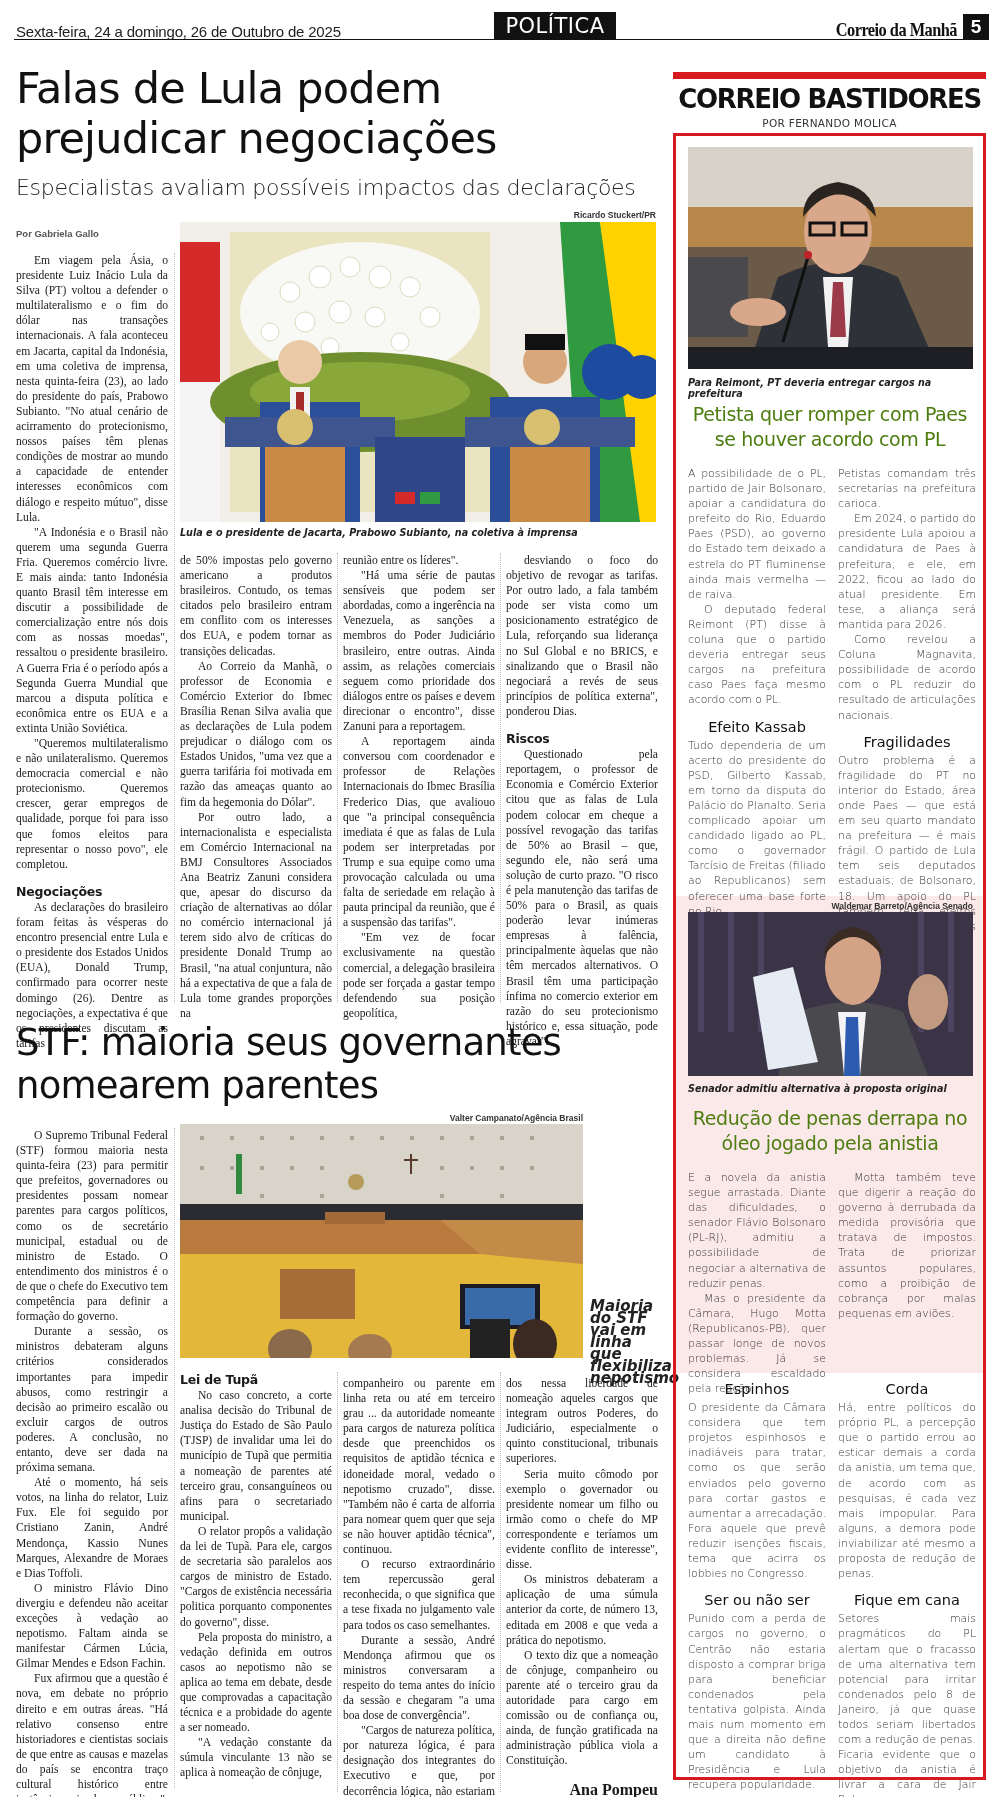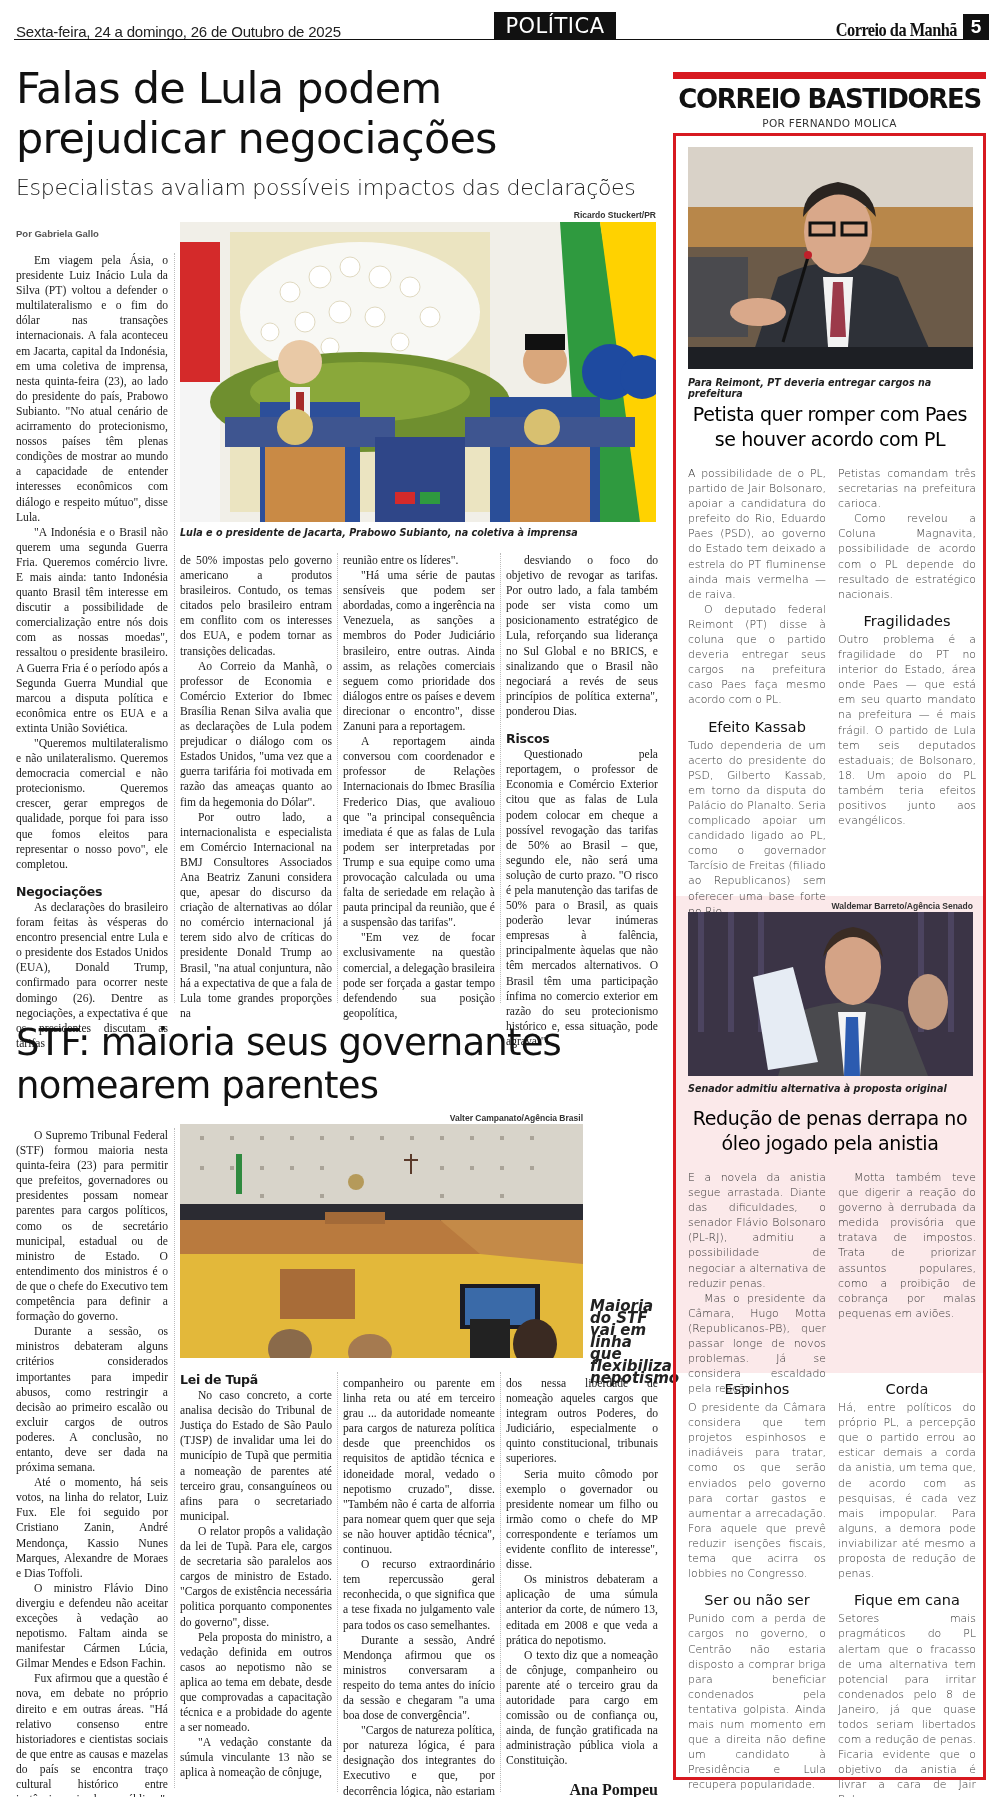--- a/index.html
+++ b/index.html
@@ -39,21 +39,21 @@
   
   .sb-topbar { position: absolute; left: 673px; top: 72px; width: 313px; height: 7px; background: #d71920; }
   .sb-title { position: absolute; left: 673px; top: 84px; width: 313px; text-align: center; font-family: "DejaVu Sans", sans-serif; font-weight: bold; font-size: 26px; letter-spacing: -1.3px; color: #111; }
   .sb-author { position: absolute; left: 673px; top: 117px; width: 313px; text-align: center; font-family: "DejaVu Sans", sans-serif; font-size: 10.5px; color: #333; letter-spacing: 0.3px; }
   .sb-box { position: absolute; left: 673px; top: 133px; width: 313px; height: 1647px; border: 3px solid #d71920; }
   .sb-pink { position: absolute; left: 676px; top: 896px; width: 307px; height: 477px; background: #fbe9ea; }
   .sb-col { position: absolute; font-family: "DejaVu Sans", sans-serif; font-size: 10.9px; line-height: 15.1px; text-align: justify; color: #333; font-weight: 300; }
   .sb-col p { text-indent: 16px; }
   .sb-col p.noind { text-indent: 0; }
   .sb-sub { font-family: "DejaVu Sans", sans-serif; font-size: 14.5px; font-weight: 500; color: #111; text-align: center; text-indent: 0 !important; margin: 12px 0 3px 0; }
-  .sb-head { position: absolute; left: 680px; width: 300px; text-align: center; font-family: "DejaVu Sans", sans-serif; font-size: 19px; font-weight: 500; line-height: 25px; color: #000000; letter-spacing: -0.4px; }
+  .sb-head { position: absolute; left: 680px; width: 300px; text-align: center; font-family: "DejaVu Sans", sans-serif; font-size: 19px; font-weight: 500; line-height: 25px; color: #4d7c0f; letter-spacing: -0.4px; }
 
   #photo-reimont { left: 688px; top: 147px; width: 285px; height: 222px; background: #8a6a4a; }
   #photo-flavio { left: 688px; top: 912px; width: 285px; height: 164px; background: #3a3140; }
 
   
   .hl2 { left: 16px; top: 1021px; width: 640px; font-size: 37px; line-height: 43px; }
 </style>
 </head>
 <body>
 
@@ -263,21 +263,22 @@
 <div class="sb-head" style="top:402px;">Petista quer romper com Paes se houver acordo com PL</div>
 
 <div class="sb-col" style="left:688px; top:466px; width:138px;">
   <p class="noind">A possibilidade de o PL, partido de Jair Bolsonaro, apoiar a candidatura do prefeito do Rio, Eduardo Paes (PSD), ao governo do Estado tem deixado a estrela do PT fluminense ainda mais vermelha — de raiva.</p>
   <p>O deputado federal Reimont (PT) disse à coluna que o partido deveria entregar seus cargos na prefeitura caso Paes faça mesmo acordo com o PL.</p>
   <div class="sb-sub">Efeito Kassab</div>
   <p class="noind">Tudo dependeria de um acerto do presidente do PSD, Gilberto Kassab, em torno da disputa do Palácio do Planalto. Seria complicado apoiar um candidado ligado ao PL, como o governador Tarcísio de Freitas (filiado ao Republicanos) sem oferecer uma base forte no Rio.</p>
 </div>
 <div class="sb-col" style="left:838px; top:466px; width:138px;">
   <p class="noind">Petistas comandam três secretarias na prefeitura carioca.</p>
-  <p>Como revelou a Coluna Magnavita, possibilidade de acordo com o PL depende do resultado de estratégico nacionais.</p>
+  <p>Em 2024, o partido do presidente Lula apoiou a candidatura de Paes à prefeitura; e ele, em 2022, ficou ao lado do atual presidente. Em tese, a aliança será mantida para 2026.</p>
+  <p>Como revelou a Coluna Magnavita, possibilidade de acordo com o PL reduzir do resultado de articulações nacionais.</p>
   <div class="sb-sub">Fragilidades</div>
   <p class="noind">Outro problema é a fragilidade do PT no interior do Estado, área onde Paes — que está em seu quarto mandato na prefeitura — é mais frágil. O partido de Lula tem seis deputados estaduais; de Bolsonaro, 18. Um apoio do PL também teria efeitos positivos junto aos evangélicos.</p>
 </div>
 
 <div class="credit" style="left:800px; top:901px; width:173px;">Waldemar Barreto/Agência Senado</div>
 <div class="photo" id="photo-flavio">
   <svg width="285" height="164" viewBox="0 0 285 164">
     <rect width="285" height="164" fill="#3b3446"></rect>
     <g fill="#4c4460">
         <rect x="10" y="0" width="6" height="120"></rect>

